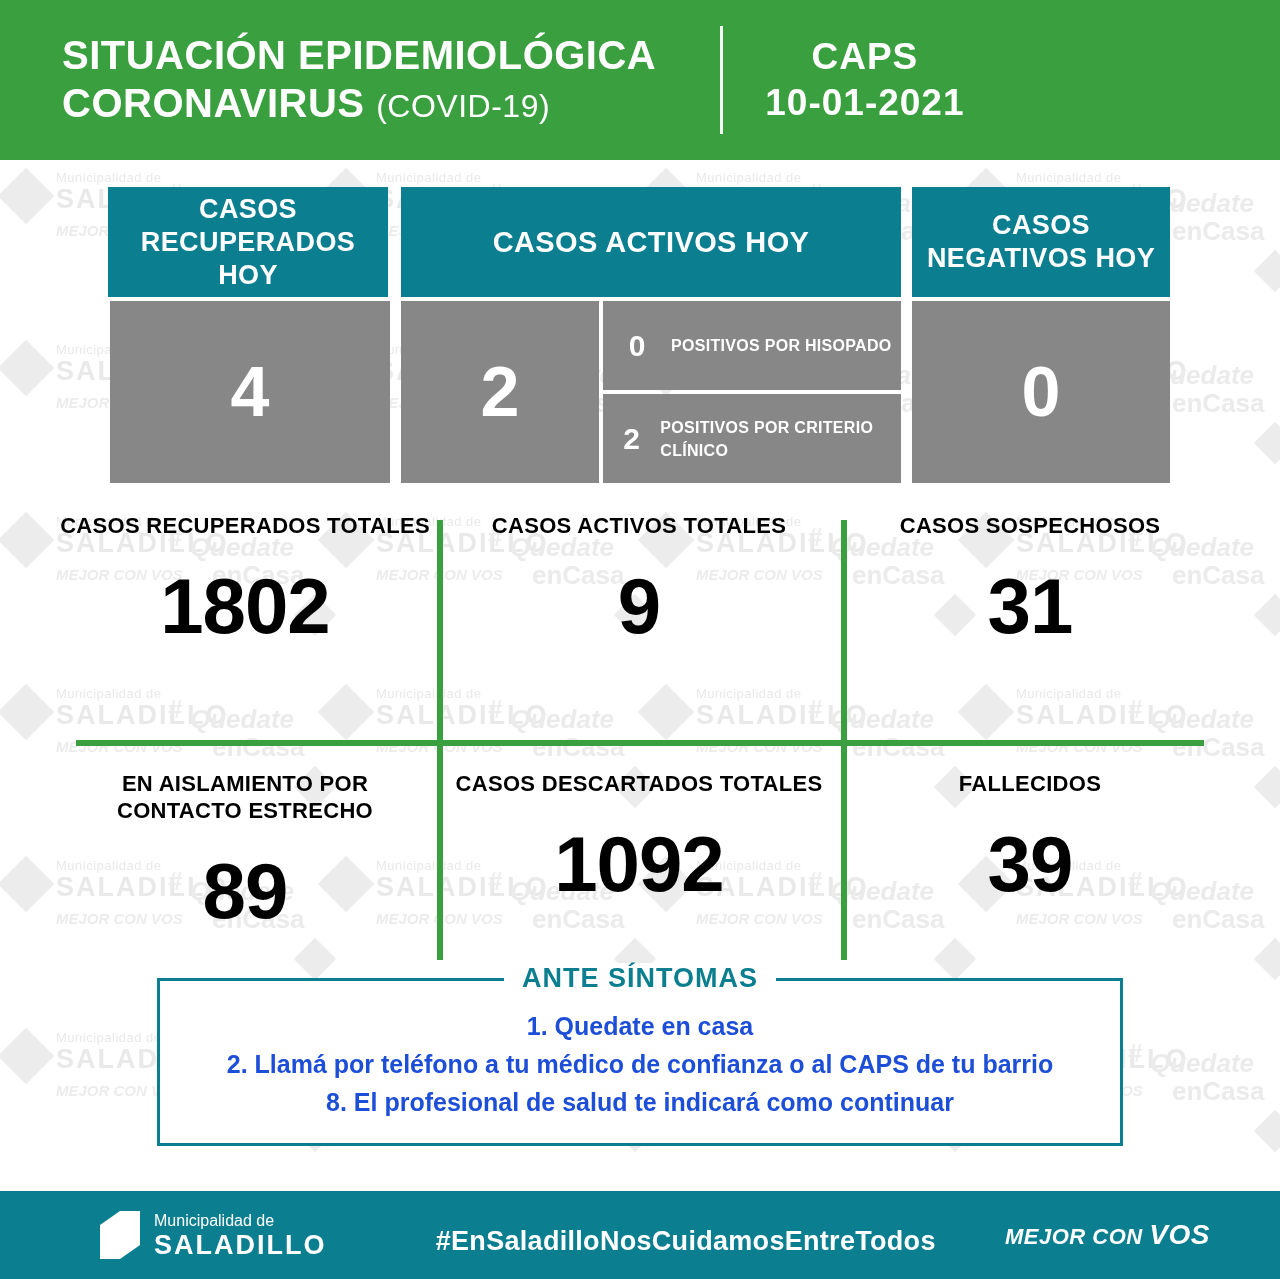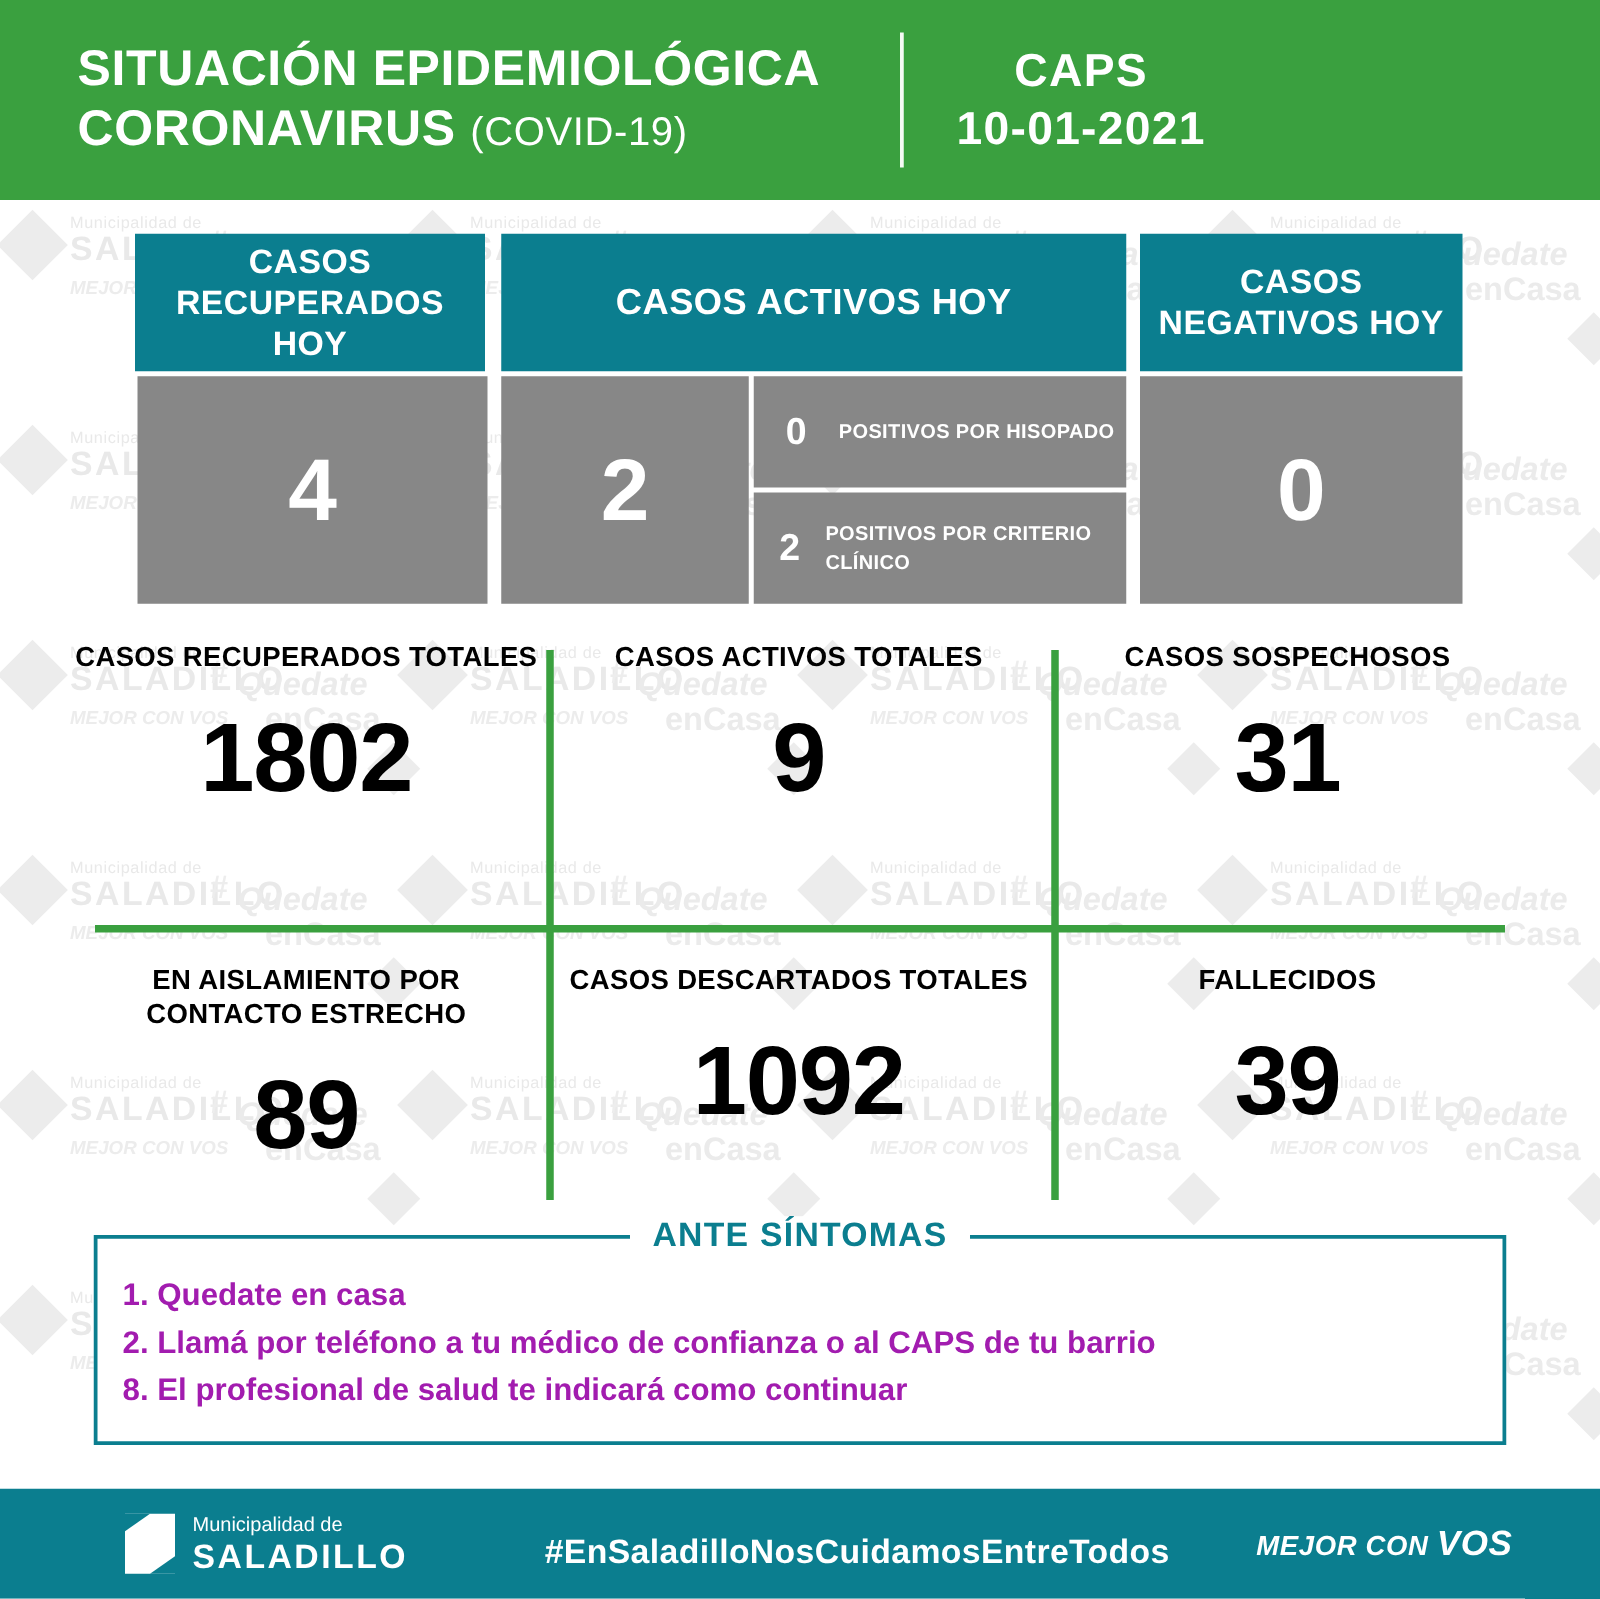--- a/index.html
+++ b/index.html
@@ -262,43 +262,43 @@
     letter-spacing: -1px;
   }
   .cell-value.big {
     font-size: 78px;
   }
 
   
   .symptoms {
     position: relative;
     z-index: 2;
-    margin: 16px auto;
-    width: 1130px;
+    margin: 6px auto;
+    width: 966px;
     border: 3px solid #0b7e8f;
     background: #ffffff;
     box-sizing: border-box;
     padding: 26px 20px 22px 20px;
-    text-align: left;
+    text-align: center;
   }
   .symptoms-title {
     position: absolute;
     top: -18px;
     left: 50%;
     transform: translateX(-50%);
     background: #ffffff;
     padding: 0 18px;
     color: #0b7e8f;
     font-size: 27px;
     font-weight: bold;
     letter-spacing: 1px;
     text-transform: uppercase;
   }
   .symptom-line {
-    color: #a21caf;
+    color: #1d4ed8;
     font-size: 25px;
     font-weight: bold;
     line-height: 38px;
   }
 
   
   .footer {
     position: absolute;
     left: 0;
     bottom: 0;

